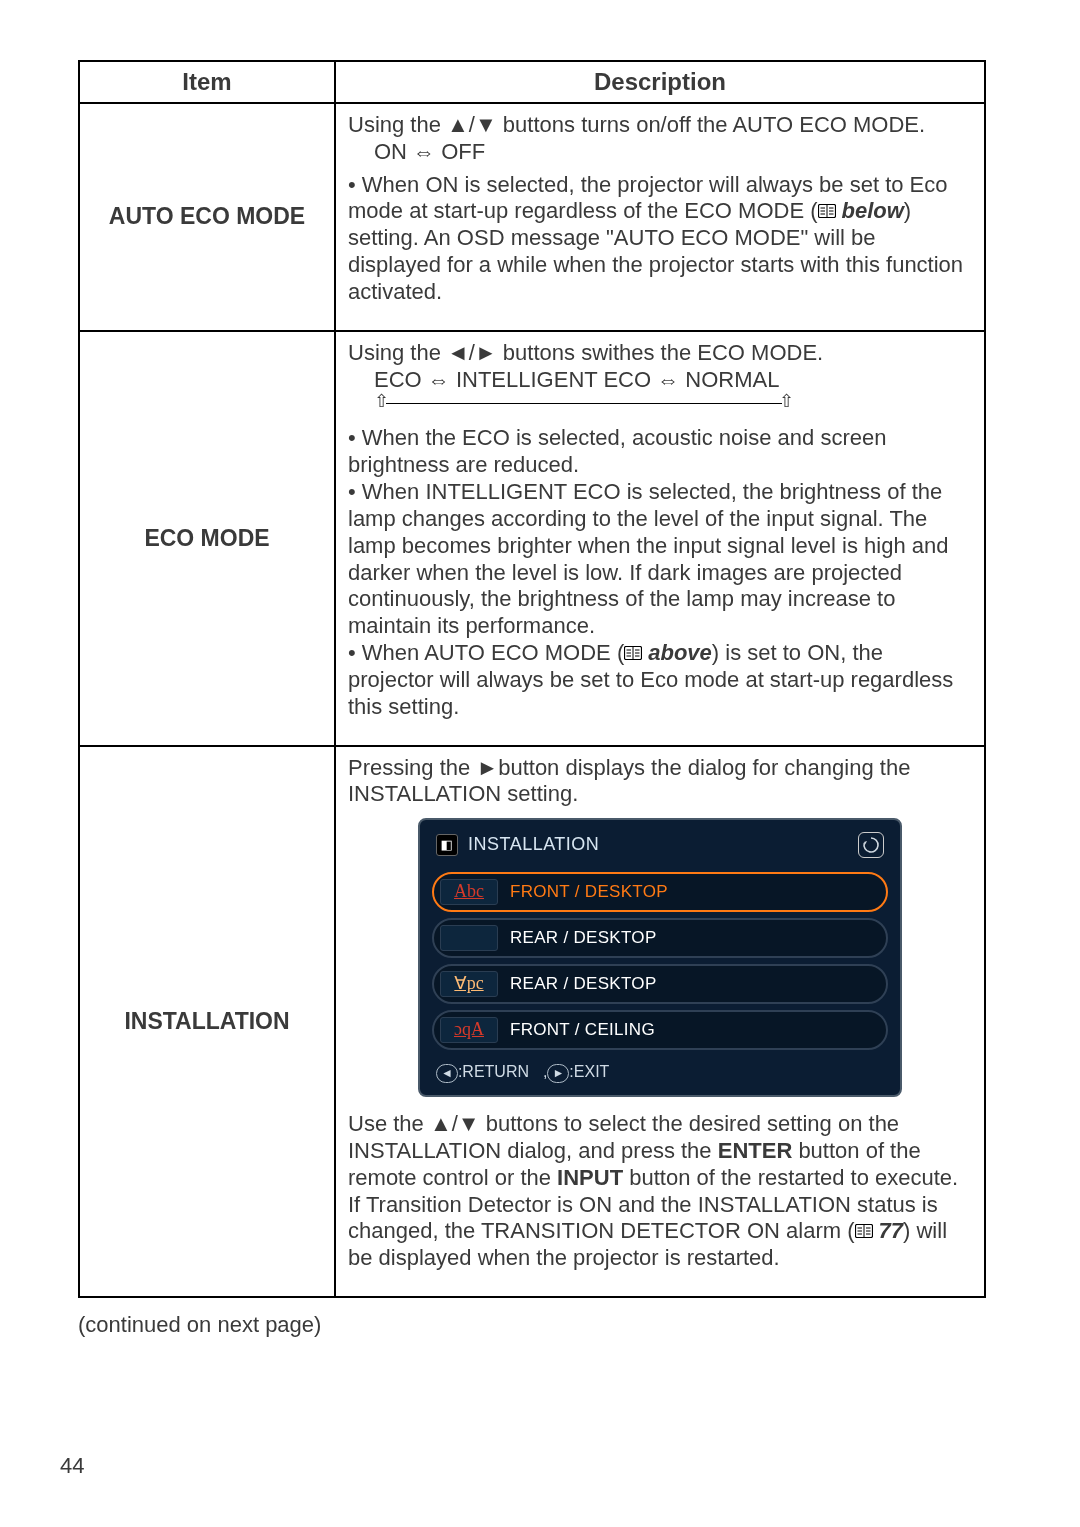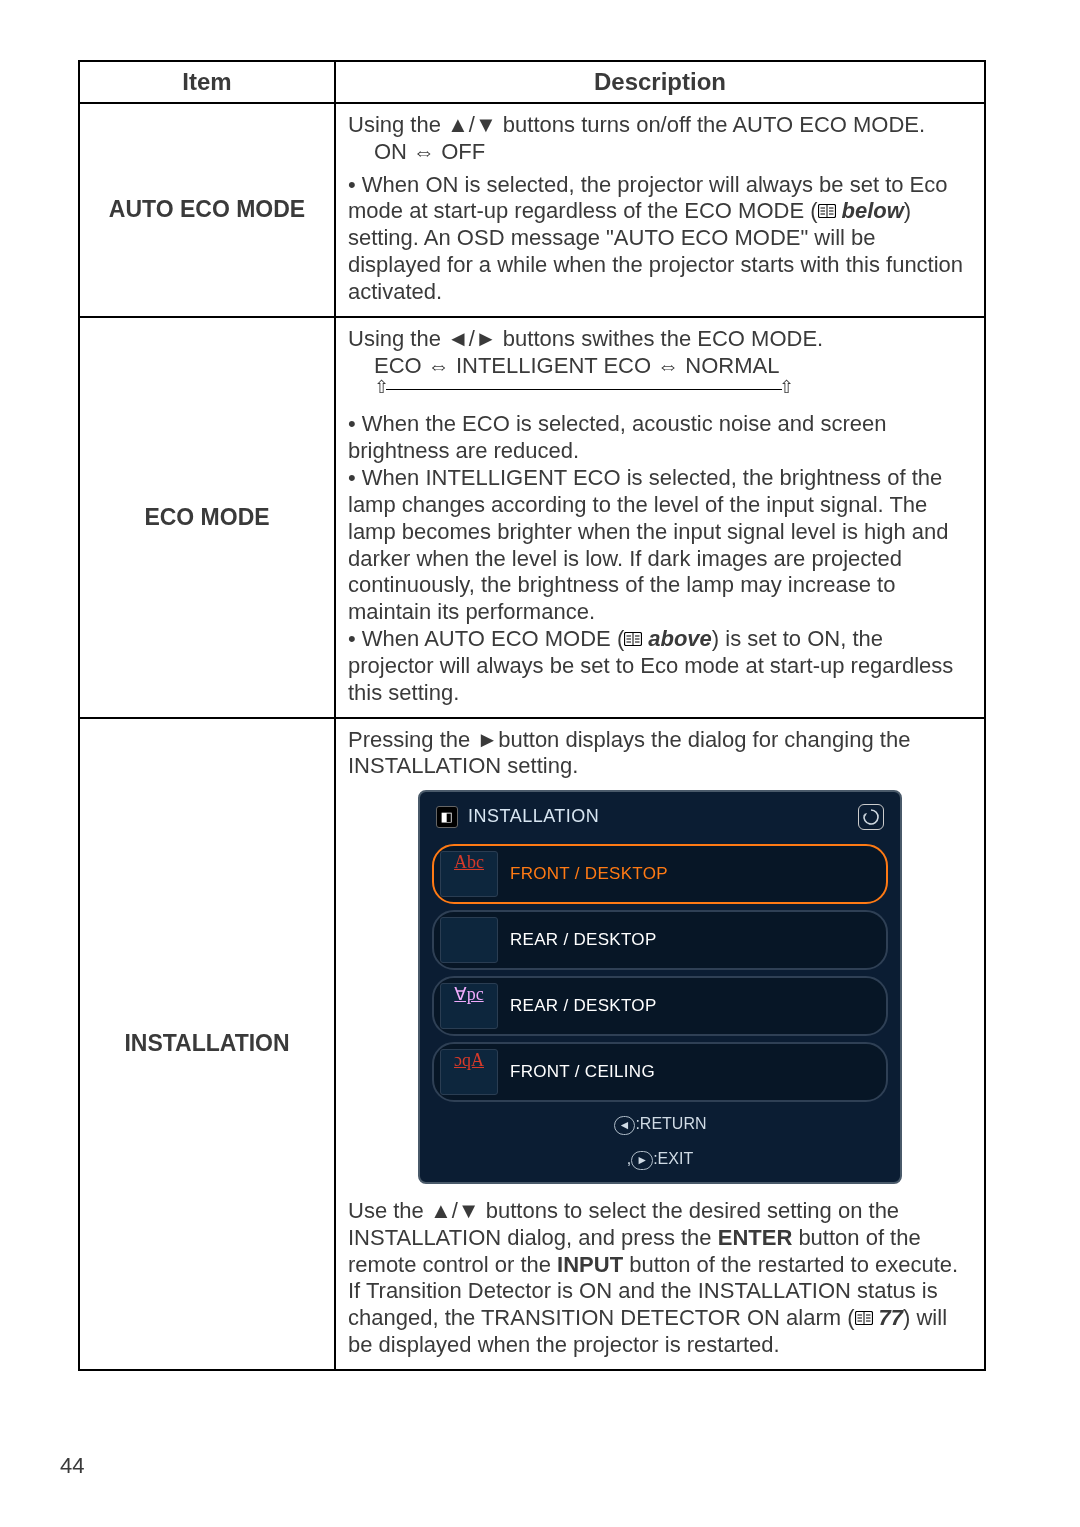--- a/index.html
+++ b/index.html
@@ -3,21 +3,21 @@
 <meta charset="utf-8">
 <style>
   * { box-sizing: border-box; margin: 0; padding: 0; }
   html, body { width: 1080px; height: 1527px; background: #fff; font-family: Arial, Helvetica, sans-serif; color: #3a3a3a; }
   .page { width: 1080px; height: 1527px; position: relative; padding: 60px 60px 40px 70px; }
   .banner { background: #576067; color: #e5e5e5; border-radius: 14px 0 0 14px; height: 30px; display: flex; align-items: center; padding-left: 18px; font-size: 18px; font-weight: bold; margin-bottom: 34px; width: 96%; }
   table.main { border-collapse: collapse; width: 908px; margin-left: 8px; }
   table.main th, table.main td { border: 2px solid #000; }
   table.main th { font-size: 24px; padding: 6px 8px; text-align: center; border-radius: 16px; }
   td.item { width: 256px; font-weight: bold; font-size: 23px; text-align: center; vertical-align: middle; }
-  td.desc { font-size: 22px; line-height: 1.22; padding: 8px 12px 10px 12px; vertical-align: top; }
+  td.desc { font-size: 22px; line-height: 1.22; padding: 8px 12px 24px 12px; vertical-align: top; }
   .indent { padding-left: 26px; }
   .bookref { display: inline-flex; align-items: center; gap: 6px; }
   .bookicon { display:inline-block; }
   .italbold { font-style: italic; font-weight: bold; }
   .cycle-arrow-row { margin: 2px 0 12px 26px; width: 420px; height: 18px; position: relative; }
   .cycle-line { position:absolute; top:8px; left:12px; right:12px; border-top:1.5px solid #000; }
   .cycle-al { position:absolute; left:0; top:-4px; font-size:18px; }
   .cycle-ar { position:absolute; right:0; top:-4px; font-size:18px; }
   .continued { font-size: 22px; margin-top: 14px; margin-left: 8px; }
   .pagenum { position: absolute; bottom: 48px; left: 60px; font-size: 22px; }
@@ -25,25 +25,25 @@
   
   .osd-wrap { display: flex; justify-content: center; margin: 10px 0 14px 0; }
   .osd { width: 484px; background: #0b1d33; border-radius: 8px; padding: 10px 12px 12px 12px; color: #fff; border: 2px solid #4a5a6a; font-size: 18px; }
   .osd-title-row { display:flex; align-items:center; justify-content: space-between; padding: 2px 4px 8px 4px; }
   .osd-title-left { display:flex; align-items:center; gap:10px; color:#d8e6f2; font-size:18px; letter-spacing:.5px; }
   .osd-badge { width:22px; height:22px; background:#000; border:1px solid #666; border-radius:3px; display:flex; align-items:center; justify-content:center; font-size:13px; color:#fff; }
   .osd-rotate { width:26px; height:26px; border:1.6px solid #ccc; border-radius:6px; display:flex; align-items:center; justify-content:center; }
   .osd-rotate svg { display:block; }
   .opt { display:flex; align-items:center; gap:12px; border:2px solid #2f4055; border-radius:22px; padding:5px 14px 5px 6px; margin:6px 0; background:#071626; }
   .opt.sel { border-color:#ff7a14; }
-  .opt .thumb { width:58px; height:46px; background:#0d263d; border:1px solid #2a3d52; border-radius:3px; display:flex; align-items:flex-start; justify-content:center; overflow:hidden; }
+  .opt .thumb { width:58px; height:26px; background:#0d263d; border:1px solid #2a3d52; border-radius:3px; display:flex; align-items:center; justify-content:center; overflow:hidden; }
   .opt .thumb .abc { font-family: 'Times New Roman', serif; text-decoration: underline; font-size:18px; }
   .opt .label { color:#fff; font-size:17px; letter-spacing:.3px; }
   .opt.sel .label { color:#ff7a14; }
-  .osd-footer { display:flex; gap:14px; color:#d0dbe5; font-size:16px; padding: 6px 4px 0 4px; align-items:center;flex-direction:column; }
+  .osd-footer { display:flex; gap:14px; color:#d0dbe5; font-size:16px; padding: 6px 4px 0 4px; align-items:center; }
   .keycap { display:inline-flex; align-items:center; justify-content:center; border:1.2px solid #aebbc7; border-radius:10px; min-width:20px; height:19px; padding:0 4px; font-size:12px; }
 </style>
 </head>
 <body>
 <div class="page">
 
 
 <table class="main">
   <thead>
     <tr>
@@ -140,21 +140,21 @@
                     <span class="label">FRONT / DESKTOP</span>
                   </div>
                   <div class="opt">
                     <div class="thumb">
                       <span class="abc" style="color: rgb(42, 165, 74); margin-top: 46px;">odA</span>
                     </div>
                     <span class="label">REAR / DESKTOP</span>
                   </div>
                   <div class="opt">
                     <div class="thumb">
-                      <span class="abc" style="color: #f0abfc;">∀pc</span>
+                      <span class="abc" style="color: #fdba74;">∀pc</span>
                     </div>
                     <span class="label">REAR / DESKTOP</span>
                   </div>
                   <div class="opt">
                     <div class="thumb">
                       <span class="abc" style="color: rgb(214, 58, 42);">ɔqA</span>
                     </div>
                     <span class="label">FRONT / CEILING</span>
                   </div>
                 </div>
@@ -181,15 +181,16 @@
                     <line x1="11" y1="10" x2="15.5" y2="10" stroke="#000"></line>
                   </svg></span>
                 <span class="italbold">77</span>
               </span><span>) will be displayed when the projector is restarted.</span>
         </div>
       </td>
     </tr>
   </tbody>
 </table>
 
+<div class="continued">(continued on next page)</div>
 <div class="pagenum">44</div>
 
 </div>
 
 </body></html>

